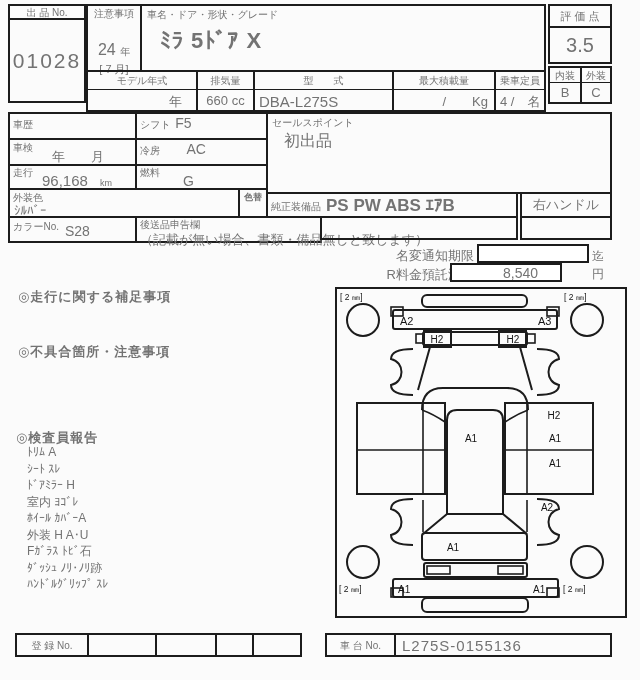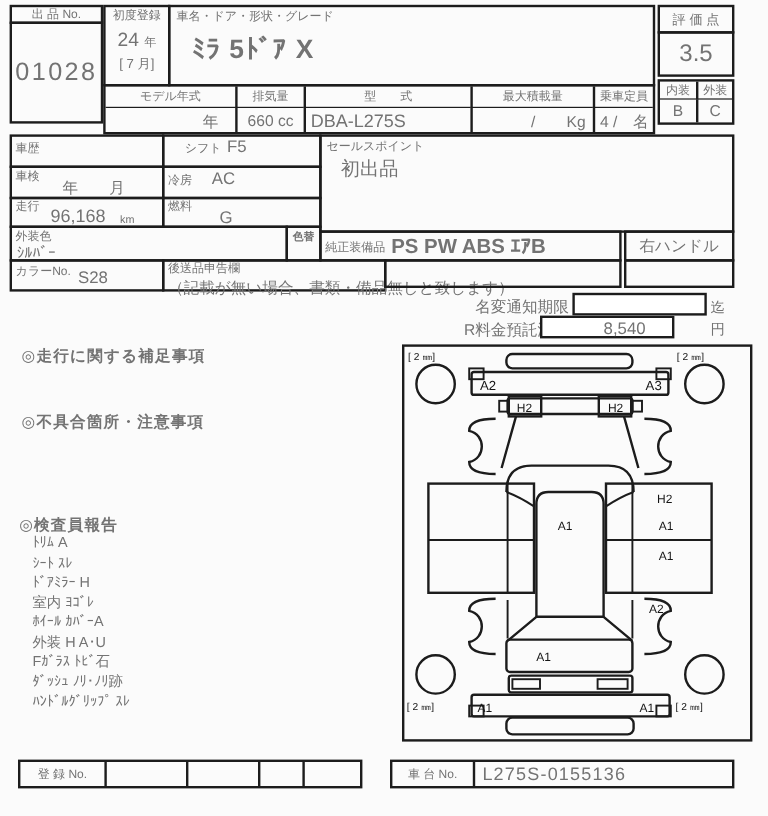--- a/index.html
+++ b/index.html
@@ -23,22 +23,22 @@
 </style>
 </head>
 <body>
 
 <div id="sheet">
 
   <div class="abs bx ctr lb" style="left:8px;top:4px;width:78px;height:16px;">出 品 No.</div>
   <div class="abs bx ctr" style="left:8px;top:18px;width:78px;height:85px;font-size:21px;letter-spacing:2px;">01028</div>
 
   <div class="abs bx" style="left:86px;top:4px;width:56px;height:68px;">
-    <div class="lb" style="text-align:center;margin-top:2px;">初度登録</div>
-    <div style="margin-top:6px;text-align:center;">
+    <div class="lb" style="text-align:center;margin-top:2px;">注意事項</div>
+    <div style="margin-top:22px;text-align:center;">
       <span style="font-size:16px;">24</span>
       <span class="lb">年</span>
     </div>
     <div style="font-size:11px;text-align:center;margin-top:3px;">[ 7 月]</div>
   </div>
 
   <div class="abs bx" style="left:140px;top:4px;width:406px;height:68px;">
     <div class="lb" style="margin:3px 0 0 5px;">車名・ドア・形状・グレード</div>
     <div style="font-size:22px;font-weight:600;margin:8px 0 0 18px;letter-spacing:1px;">ﾐﾗ 5ﾄﾞｱ X</div>
   </div>
@@ -63,30 +63,30 @@
     <div class="cell hdr ctr lb">外装</div>
     <div class="cell first ctr v13">B</div>
     <div class="cell ctr v13">C</div>
   </div>
 
   <div class="abs bx" style="left:8px;top:112px;width:129px;height:28px;">
     <span class="lb" style="margin:2px 0 0 3px;display:inline-block;">車歴</span>
     <span class="v13"></span>
   </div>
   <div class="abs bx" style="left:135px;top:112px;width:133px;height:28px;">
-    <span class="lb" style="margin:2px 0 0 17px;display:inline-block;">シフト</span>
+    <span class="lb" style="margin:2px 0 0 3px;display:inline-block;">シフト</span>
     <span class="v14">F5</span>
   </div>
   <div class="abs bx" style="left:8px;top:138px;width:129px;height:28px;">
     <span class="lb" style="position:absolute;top:2px;left:3px;">車検</span>
     <span class="v13" style="position:absolute;top:8px;left:42px;">年　　月</span>
   </div>
   <div class="abs bx" style="left:135px;top:138px;width:133px;height:28px;">
     <span class="lb" style="margin:2px 0 0 3px;display:inline-block;">冷房</span>
-    <span class="v14" style="margin-left:12px;">AC</span>
+    <span class="v14" style="margin-left:22px;">AC</span>
   </div>
   <div class="abs bx" style="left:8px;top:164px;width:129px;height:26px;">
     <span class="lb" style="position:absolute;top:1px;left:3px;">走行</span>
     <span class="v15" style="position:absolute;top:6px;left:32px;">96,168</span>
     <span style="position:absolute;top:12px;left:90px;font-size:9px;">km</span>
   </div>
   <div class="abs bx" style="left:135px;top:164px;width:133px;height:26px;padding-left:29px;">
     <span class="lb" style="position:absolute;top:1px;left:3px;">燃料</span>
     <span class="v14" style="position:absolute;top:7px;left:46px;">G</span>
   </div>

